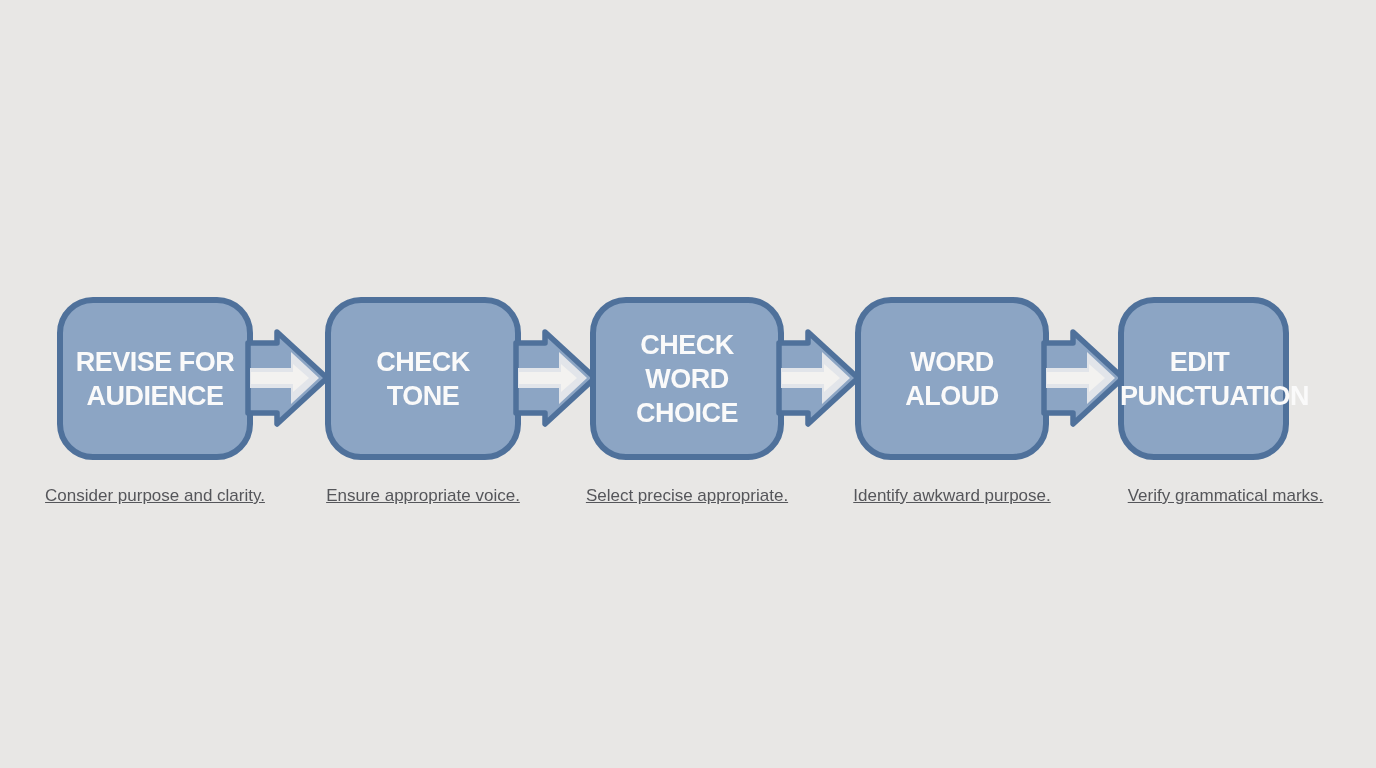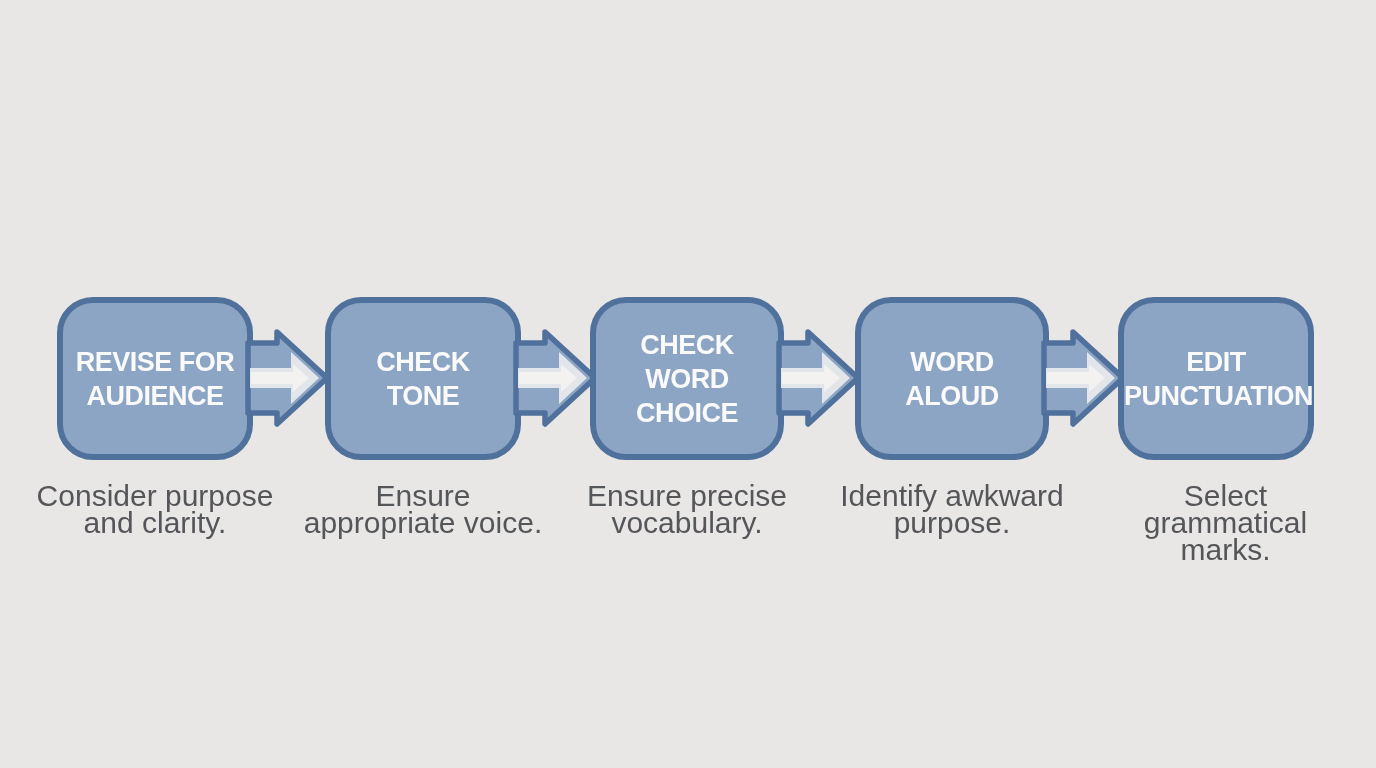--- a/index.html
+++ b/index.html
@@ -41,22 +41,23 @@
     text-align:center;
     width:100%;
     padding:0 4px;
   }
   .caption{
     position:absolute;
     top:470px;
     width:240px;
     text-align:center;
     color:var(--caption);
-    font-size:30px;
+    font-size:17px;
     line-height:27px;
+    text-decoration:underline;
   }
   .arrow{
     position:absolute;
     top:311px;
     width:86px;height:110px;
     overflow:visible;
   }
   .a-outer{fill:var(--box-fill);stroke:var(--box-border);stroke-width:5.5;stroke-linejoin:round;}
   .a-mid{fill:var(--arrow-head);}
   .a-inner{fill:var(--arrow-inner);}
@@ -97,38 +98,38 @@
       <div class="box" style="left: 590px; width: 194px;">
         <div class="box-title">CHECK
 WORD
 CHOICE</div>
       </div>
       <svg class="arrow" viewBox="0 0 86 110" xmlns="http://www.w3.org/2000/svg" style="left: 776px;">
         <polygon class="a-outer" points="3,20 32,20 32,9 82,55 32,101 32,90 3,90"></polygon>
         <polygon class="a-mid" points="5,45 46,45 46,29 74,55 46,81 46,65 5,65"></polygon>
         <polygon class="a-inner" points="6,49 48,49 48,41 64,55 48,69 48,61 6,61"></polygon>
       </svg>
-      <div class="caption" style="left: 567px;">Ensure precise vocabulary.</div>
+      <div class="caption" style="left: 567px;">Select precise appropriate.</div>
     </div>
 
     <div class="step">
       <div class="box" style="left: 855px; width: 194px;">
         <div class="box-title">WORD
 ALOUD</div>
       </div>
       <svg class="arrow" viewBox="0 0 86 110" xmlns="http://www.w3.org/2000/svg" style="left: 1041px;">
         <polygon class="a-outer" points="3,20 32,20 32,9 82,55 32,101 32,90 3,90"></polygon>
         <polygon class="a-mid" points="5,45 46,45 46,29 74,55 46,81 46,65 5,65"></polygon>
         <polygon class="a-inner" points="6,49 48,49 48,41 64,55 48,69 48,61 6,61"></polygon>
       </svg>
       <div class="caption" style="left: 832px;">Identify awkward purpose.</div>
     </div>
 
     <div class="step">
-      <div class="box" style="left: 1118px; width: 196px;">
+      <div class="box" style="left: 1118px; width: 171px; justify-content: flex-end;">
         <div class="box-title">EDIT
 PUNCTUATION</div>
       </div>
 
-      <div class="caption" style="left: 1105.5px;">Select grammatical marks.</div>
+      <div class="caption" style="left: 1105.5px;">Verify grammatical marks.</div>
     </div>
   </div>
 </div>
 
 </body></html>

